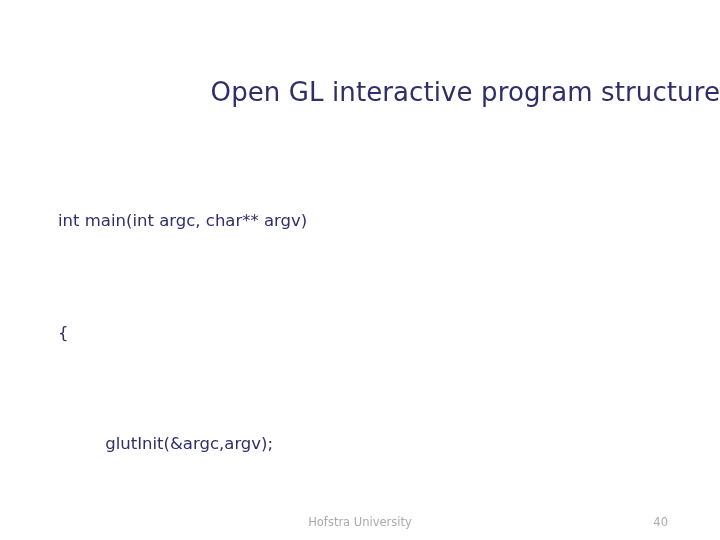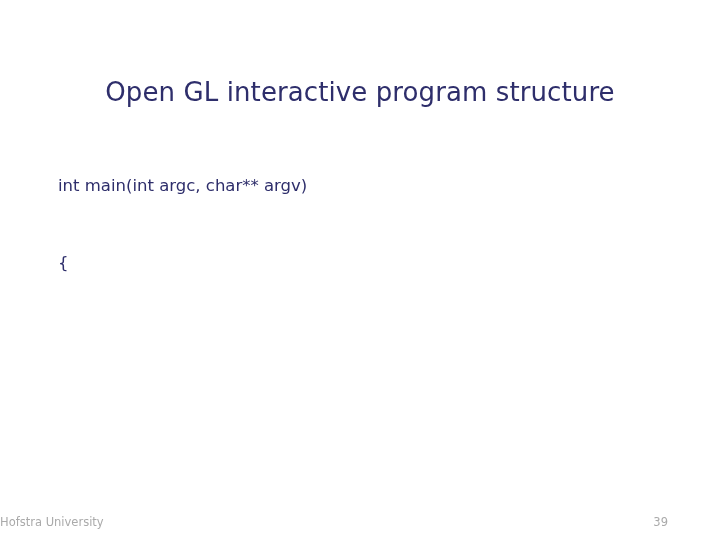--- a/index.html
+++ b/index.html
@@ -20,21 +20,21 @@
     height: 540px;
     background: #ffffff;
   }
 
   
   .slide-title {
     position: absolute;
     left: 0;
     top: 58px;
     width: 720px;
-    text-align: center;
+    text-align: right;
     font-size: 26px;
     line-height: 34px;
     font-weight: normal;
     letter-spacing: 0.1px;
     color: #2e2e6b;
     white-space: nowrap;
   }
 
   
   .code-block {
@@ -45,20 +45,21 @@
     color: #2e2e6b;
     font-family: "DejaVu Sans", "Liberation Sans", sans-serif;
     font-size: 16.5px;
     line-height: 25.5px;
     white-space: pre;
   }
   .code-line {
     display: block;
     white-space: pre;
     min-height: 25.5px;
+    margin-top: 35px;
   }
   .code-line.blank {
     min-height: 25.5px;
   }
 
   
   .footer {
     position: absolute;
     left: 0;
     top: 512px;
@@ -72,52 +73,53 @@
     position: absolute;
     left: 72px;
     top: 0;
     white-space: nowrap;
   }
   .footer-center {
     position: absolute;
     left: 0;
     top: 0;
     width: 720px;
-    text-align: left;
+    text-align: center;
     white-space: nowrap;
   }
   .footer-right {
     position: absolute;
     right: 52px;
     top: 0;
     white-space: nowrap;
   }
 </style>
 </head>
 <body>
 
 <div class="slide">
 
   <h1 class="slide-title">Open GL interactive program structure</h1>
 
   <div class="code-block">
     <span class="code-line">int main(int argc, char** argv)</span>
     <span class="code-line">{</span>
+    <span class="code-line">         glutInit(&amp;argc,argv);</span>
     <span class="code-line blank"></span>
     
     
     
     
     
     
     
     
     
     
     
   </div>
 
   <div class="footer">
     <span class="footer-center">Hofstra University</span>
-    <span class="footer-right">39</span>
+    <span class="footer-right">40</span>
   </div>
 
 </div>
 
 </body></html>

